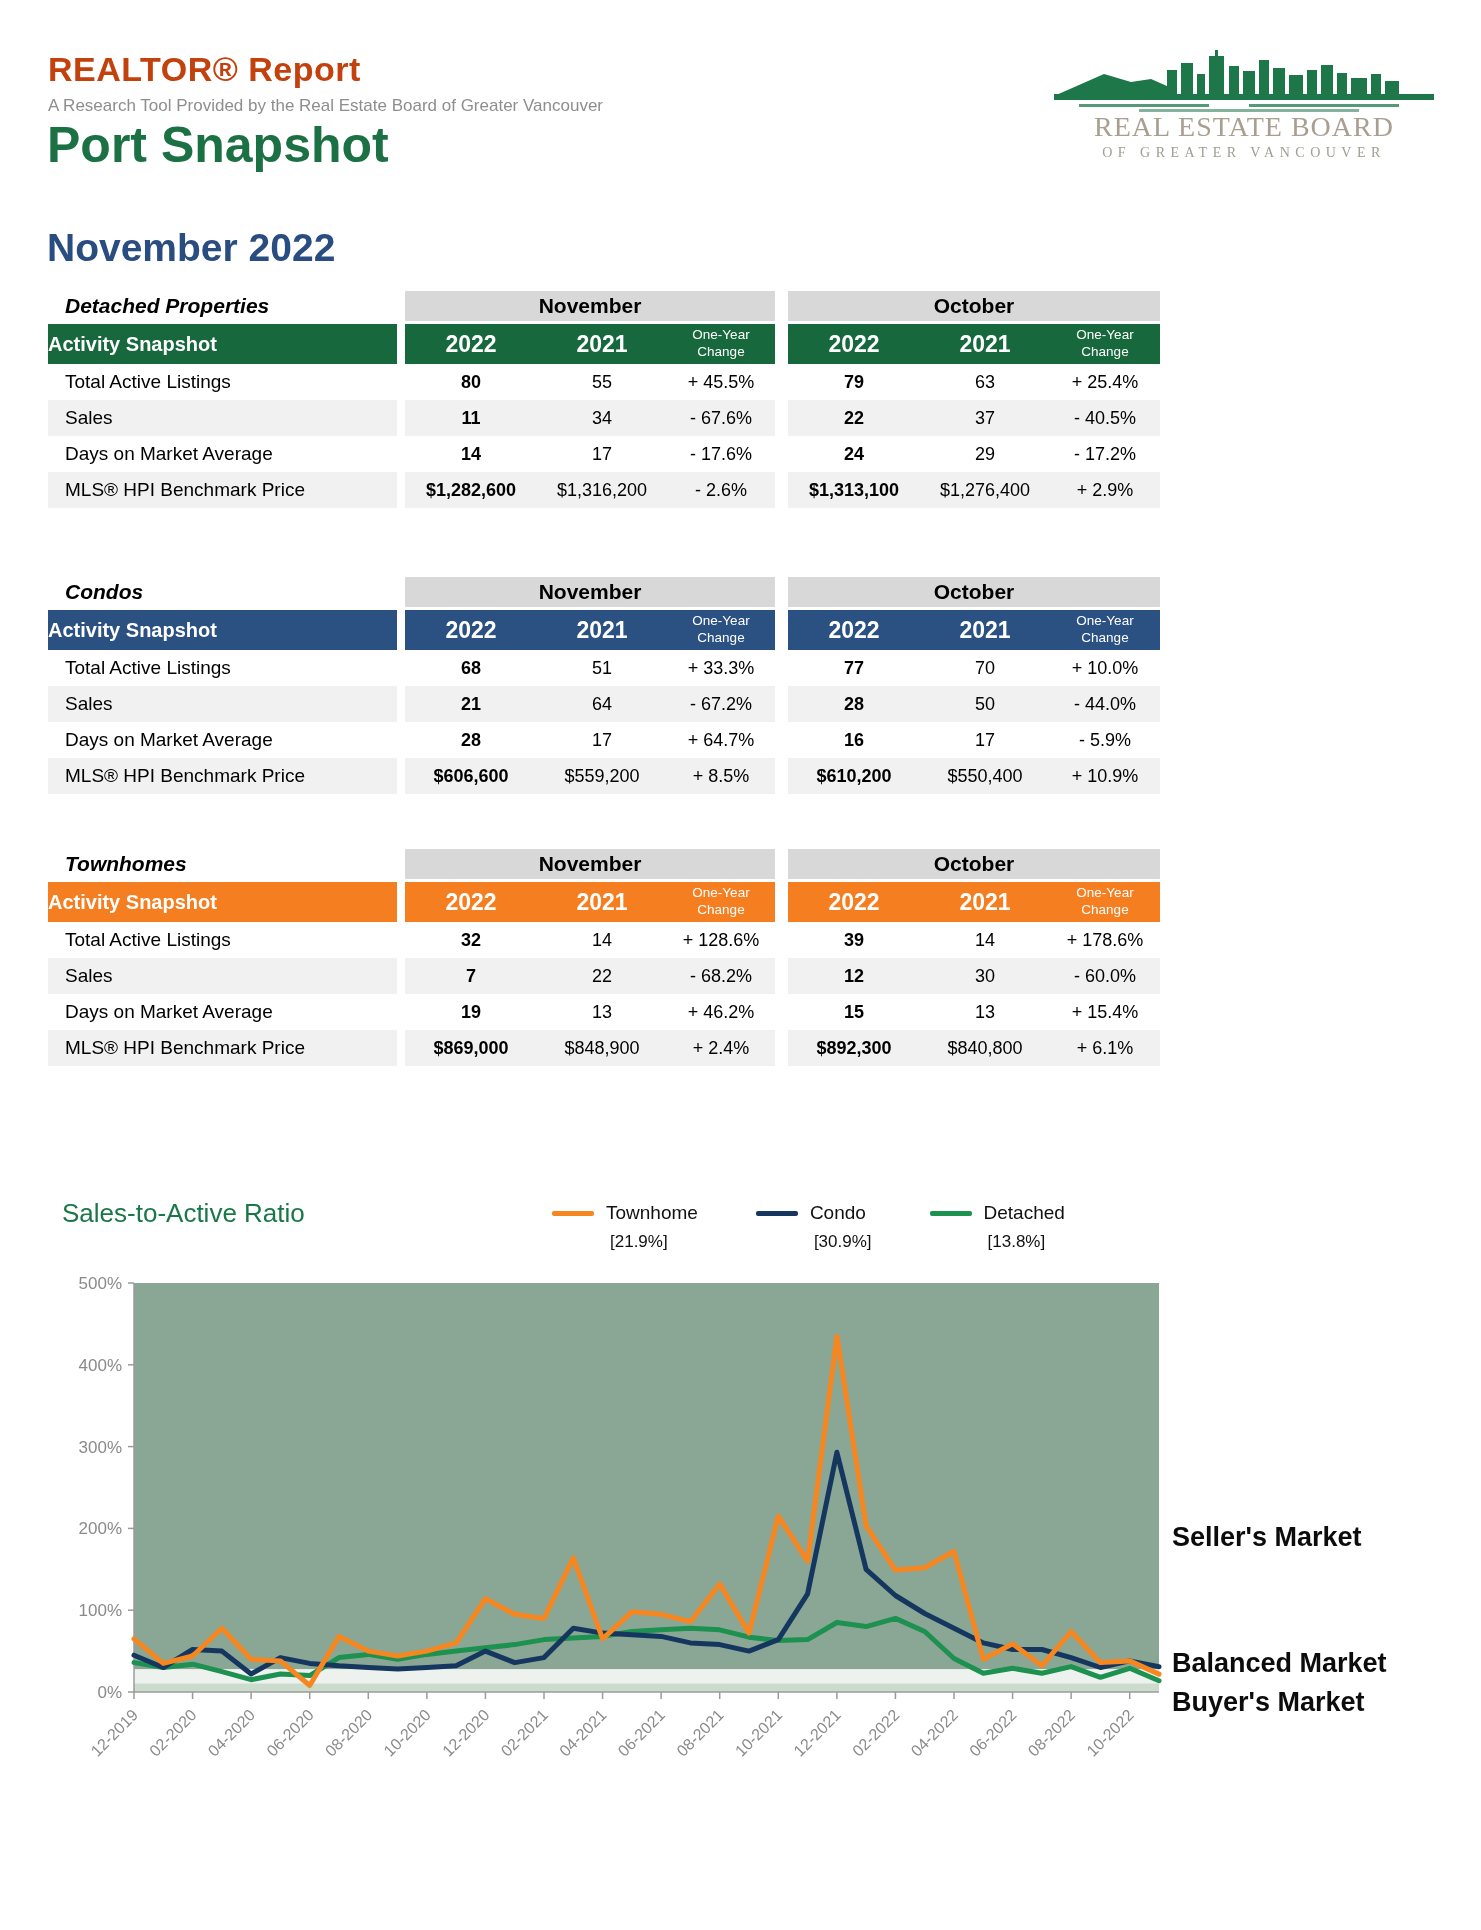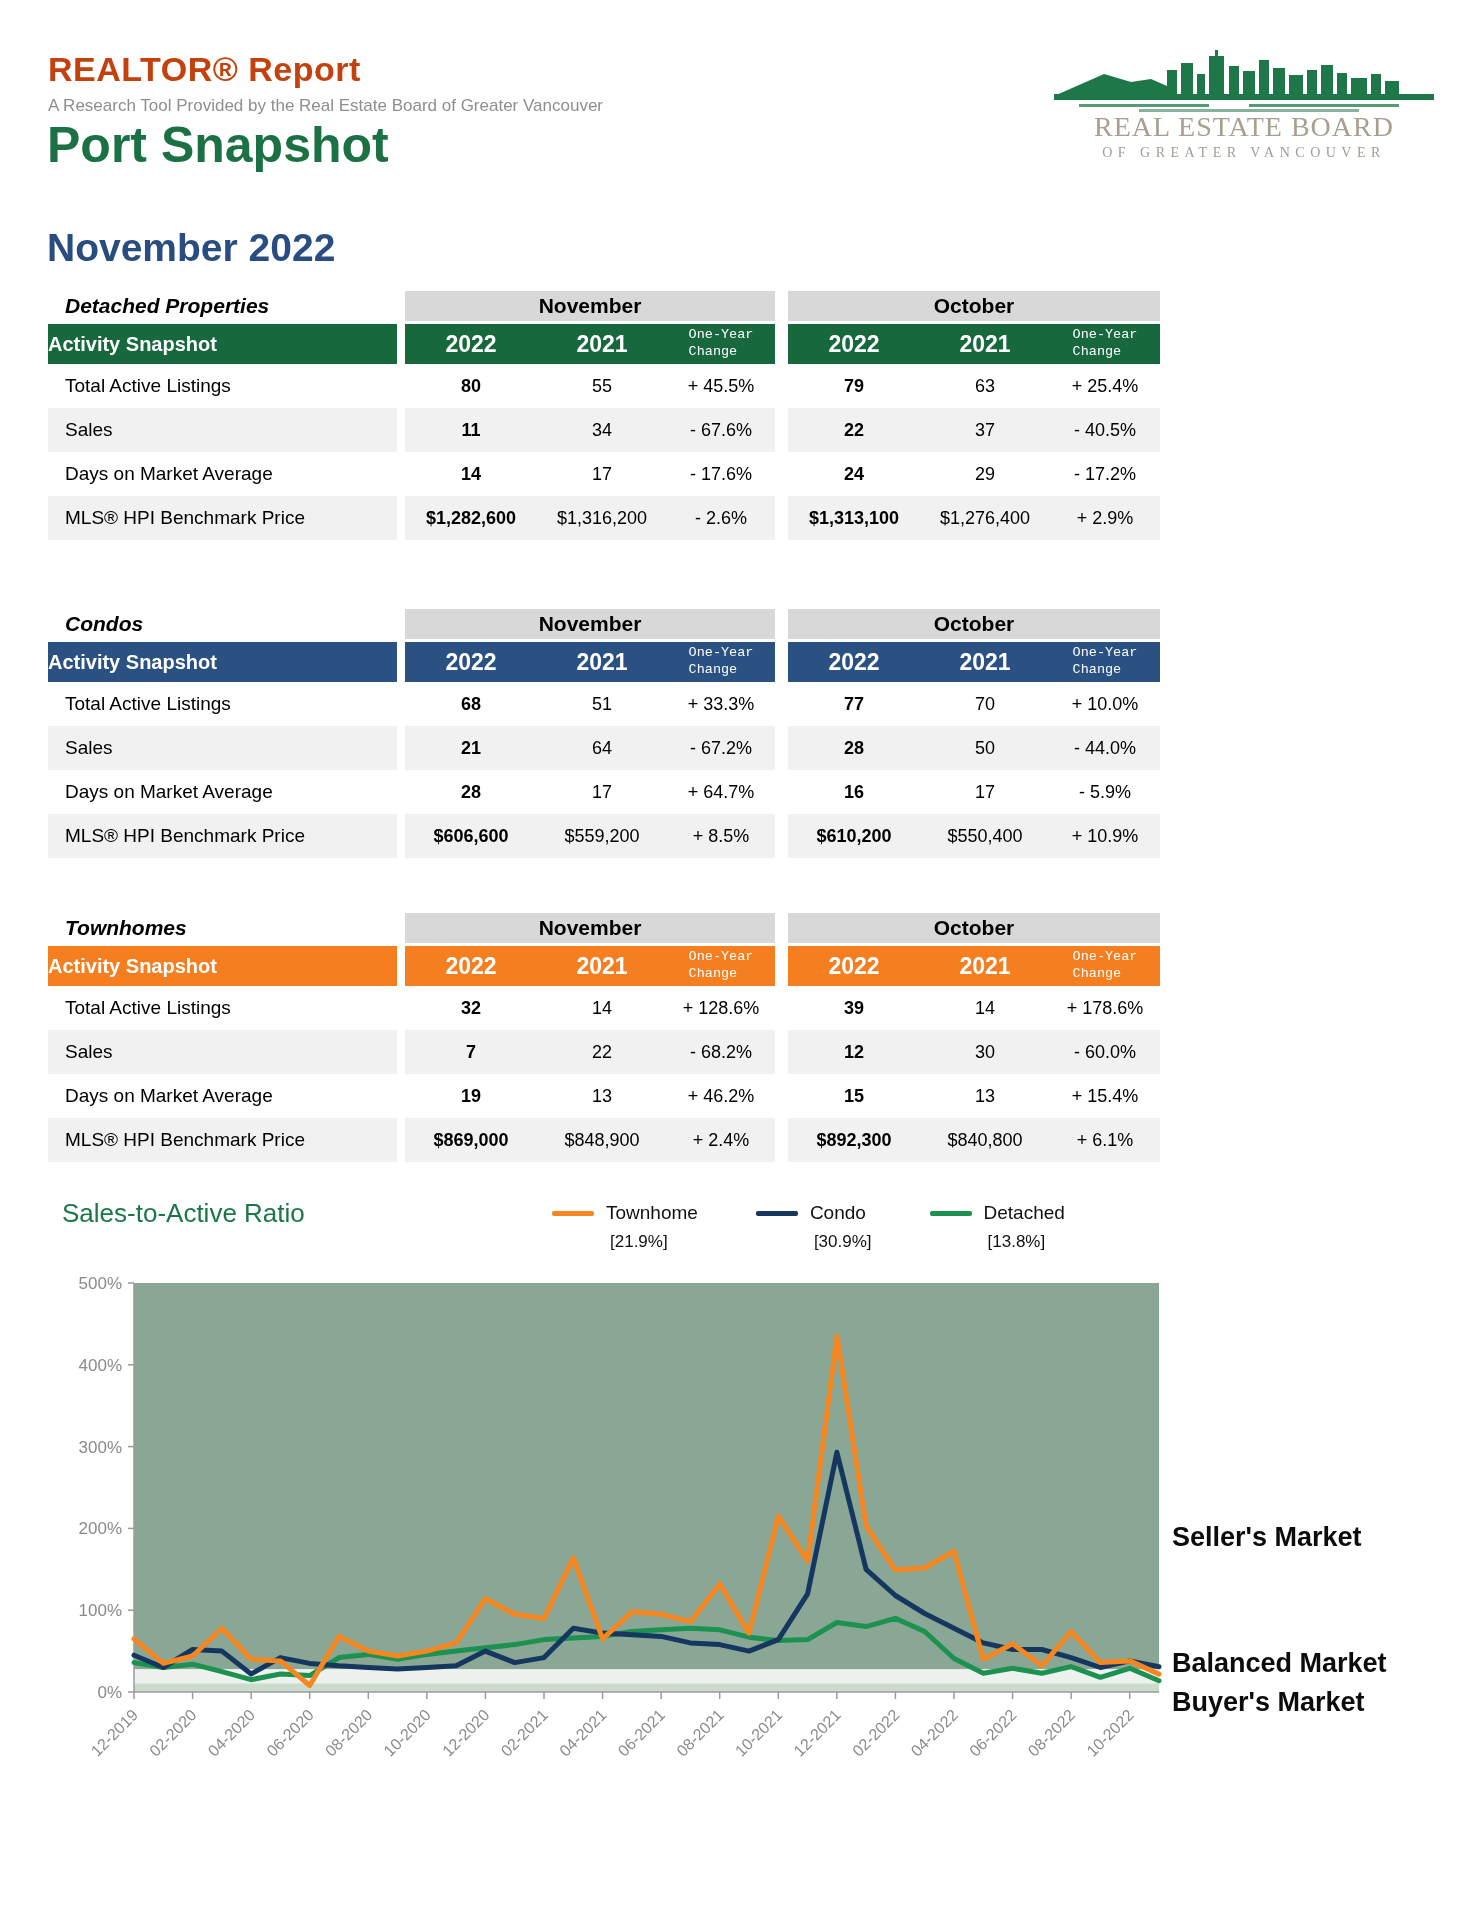--- a/index.html
+++ b/index.html
@@ -10,27 +10,27 @@
   .logo{position:absolute;left:1046px;top:48px;width:396px;text-align:center;}
   .logo-skyline{display:block;margin:0 auto;}
   .logo-line1{font-family:"Liberation Serif",serif;font-size:28px;color:#a89f90;letter-spacing:1px;line-height:1;margin-top:1px;}
   .logo-line2{font-family:"Liberation Serif",serif;font-size:14px;color:#9aa093;letter-spacing:5.5px;margin-top:4px;}
   .municipality{position:absolute;left:47px;top:116px;font-size:50px;font-weight:bold;color:#1b7044;margin:0;}
   .period{position:absolute;left:47px;top:226px;font-size:39px;font-weight:bold;color:#2a4d81;margin:0;}
   #tables-container{position:absolute;left:48px;top:291px;width:1112px;}
   .trow{display:grid;grid-template-columns:349px 8px 132px 130px 108px 13px 132px 130px 110px;}
   .band-row{height:30px;margin-bottom:3px;}
   .header-row{height:40px;}
-  .data-row{height:44px;}
+  .data-row{height:36px;}
   .cell{display:flex;align-items:center;}
   .table-title{font-size:21px;font-weight:bold;padding-left:17px;font-style:italic;}
   .month-band{background:#d8d8d8;justify-content:center;font-size:21px;font-weight:bold;}
   .snapshot-cell{color:#fff;font-size:20px;font-weight:bold;}
   .year-header{color:#fff;font-size:23px;font-weight:bold;justify-content:center;}
-  .oy-header{color:#fff;font-size:13.5px;justify-content:center;line-height:1.25;font-family:Liberation Mono, monospace;}
+  .oy-header{color:#fff;font-size:13.5px;justify-content:center;text-align:center;line-height:1.25;}
   .row-label{font-size:19px;padding-left:17px;}
   .val{font-size:18px;justify-content:center;}
   .val.b{font-weight:bold;}
   .alt-bg{background:#f1f1f1;}
   .chart-title{position:absolute;left:62px;top:1198px;font-size:26px;font-weight:normal;color:#1a7747;}
   .legend{position:absolute;left:552px;top:1202px;display:flex;gap:58px;}
   .legend-item{display:flex;flex-direction:column;}
   .legend-top{display:flex;align-items:center;gap:12px;}
   .legend-swatch{width:42px;height:5px;border-radius:2px;}
   .legend-name{font-size:19px;color:#111;}

